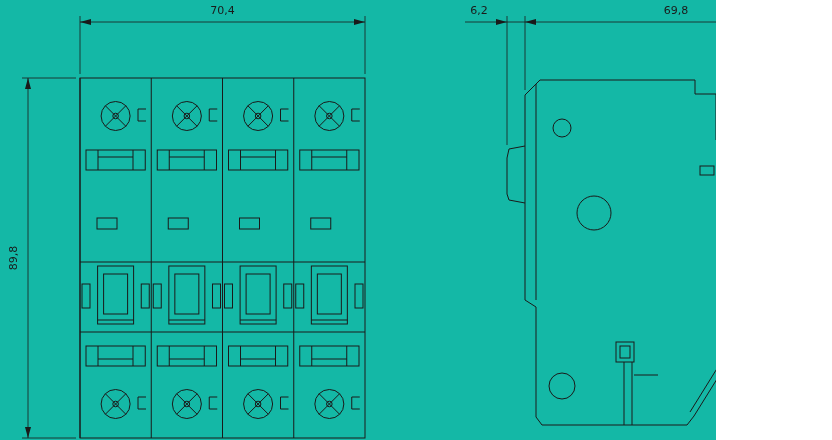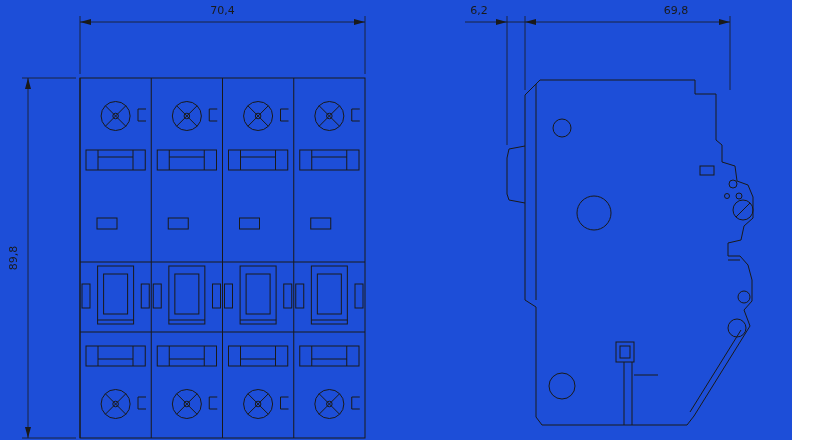--- a/index.html
+++ b/index.html
@@ -1,16 +1,16 @@
 <!DOCTYPE html>
 <html><head>
 <meta charset="utf-8">
 <style>
   html, body { margin: 0; padding: 0; background: #ffffff; }
-  .stage { width: 792px; height: 440px; position: relative; background: #1d4ed8; overflow: hidden; }
+  .stage { width: 716px; height: 440px; position: relative; background: #14b8a6; overflow: hidden; }
   svg.drawing { display: block; }
   .drawing line, .drawing path, .drawing rect, .drawing circle, .drawing polyline {
     stroke: #1a1a1a; fill: none; stroke-width: 1; stroke-linecap: butt; stroke-linejoin: miter;
   }
   .drawing .dim line { stroke-width: 0.8; }
   .drawing .dim polygon { fill: #1a1a1a; stroke: none; }
   .drawing .dim text {
     fill: #1a1a1a; stroke: none;
     font-family: "DejaVu Sans", "Liberation Sans", sans-serif;
     font-size: 11px;

